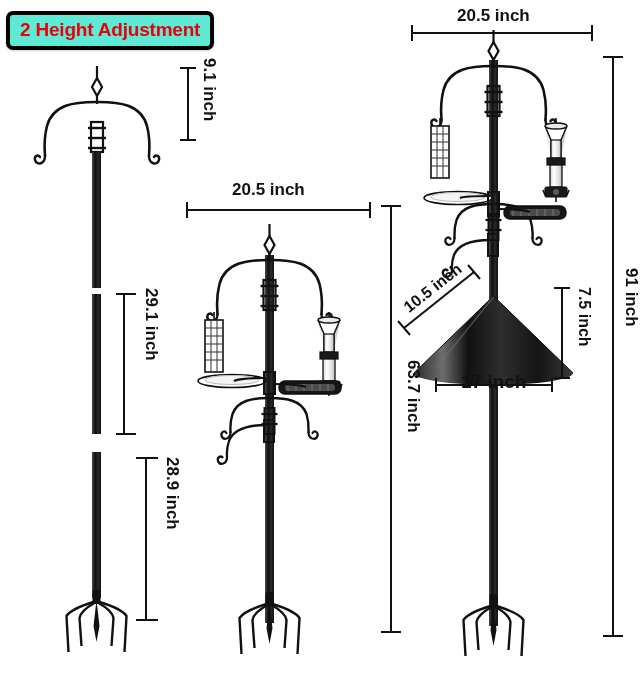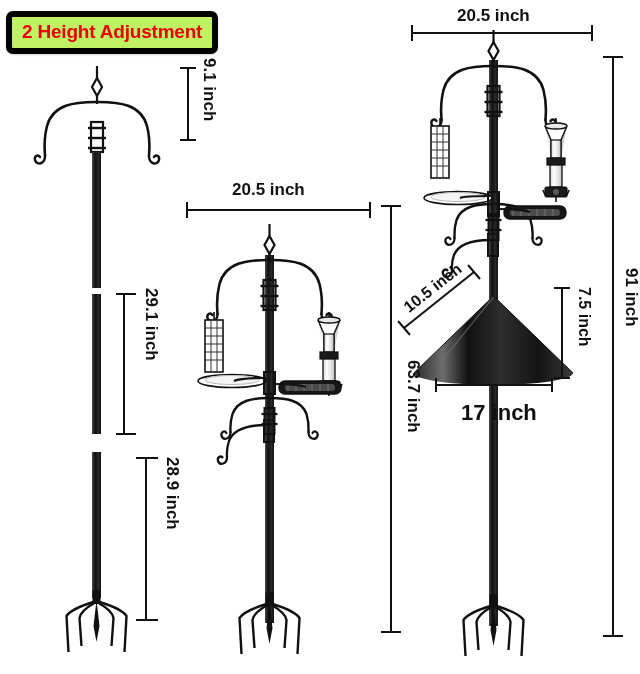--- a/index.html
+++ b/index.html
@@ -8,22 +8,22 @@
     font-family:"Liberation Sans", sans-serif;
     overflow:hidden;position:relative;
   }
   #stage{position:absolute;left:0;top:0;width:640px;height:674px;}
   #art{position:absolute;left:0;top:0;}
 
   
   .badge{
     position:absolute;left:6px;top:11px;
     padding:5px 10px 6px 10px;
-    background:#bef264;
-    border:6px solid #000000;
+    background:#5eead4;
+    border:4px solid #000000;
     border-radius:7px;
     box-shadow:0 1px 2px rgba(0,0,0,.18);
     white-space:nowrap;
   }
   .badge-text{
     color:#e8000d;
     font-size:19px;
     font-weight:bold;
     letter-spacing:-0.2px;
     line-height:1;
@@ -322,15 +322,15 @@
   <div class="dim vert" style="left:422px;top:360px;font-size:17px;transform:rotate(90deg);">63.7 inch</div>
 
   <div class="dim" style="left:457px;top:7px;font-size:17px;">20.5 inch</div>
 
   <div class="dim vert" style="left:640px;top:268px;font-size:17px;transform:rotate(90deg);">91 inch</div>
 
   <div class="dim" style="left:401px;top:303px;font-size:16px;transform:rotate(-38deg);transform-origin:0 0;">10.5 inch</div>
 
   <div class="dim vert" style="left:592px;top:287px;font-size:16px;transform:rotate(90deg);">7.5 inch</div>
 
-  <div class="dim" style="left:461px;top:402px;font-size:22px;">17 inch</div>
+  <div class="dim" style="left:461px;top:372px;font-size:19px;">17 inch</div>
 
 </div>
 
 </body></html>

